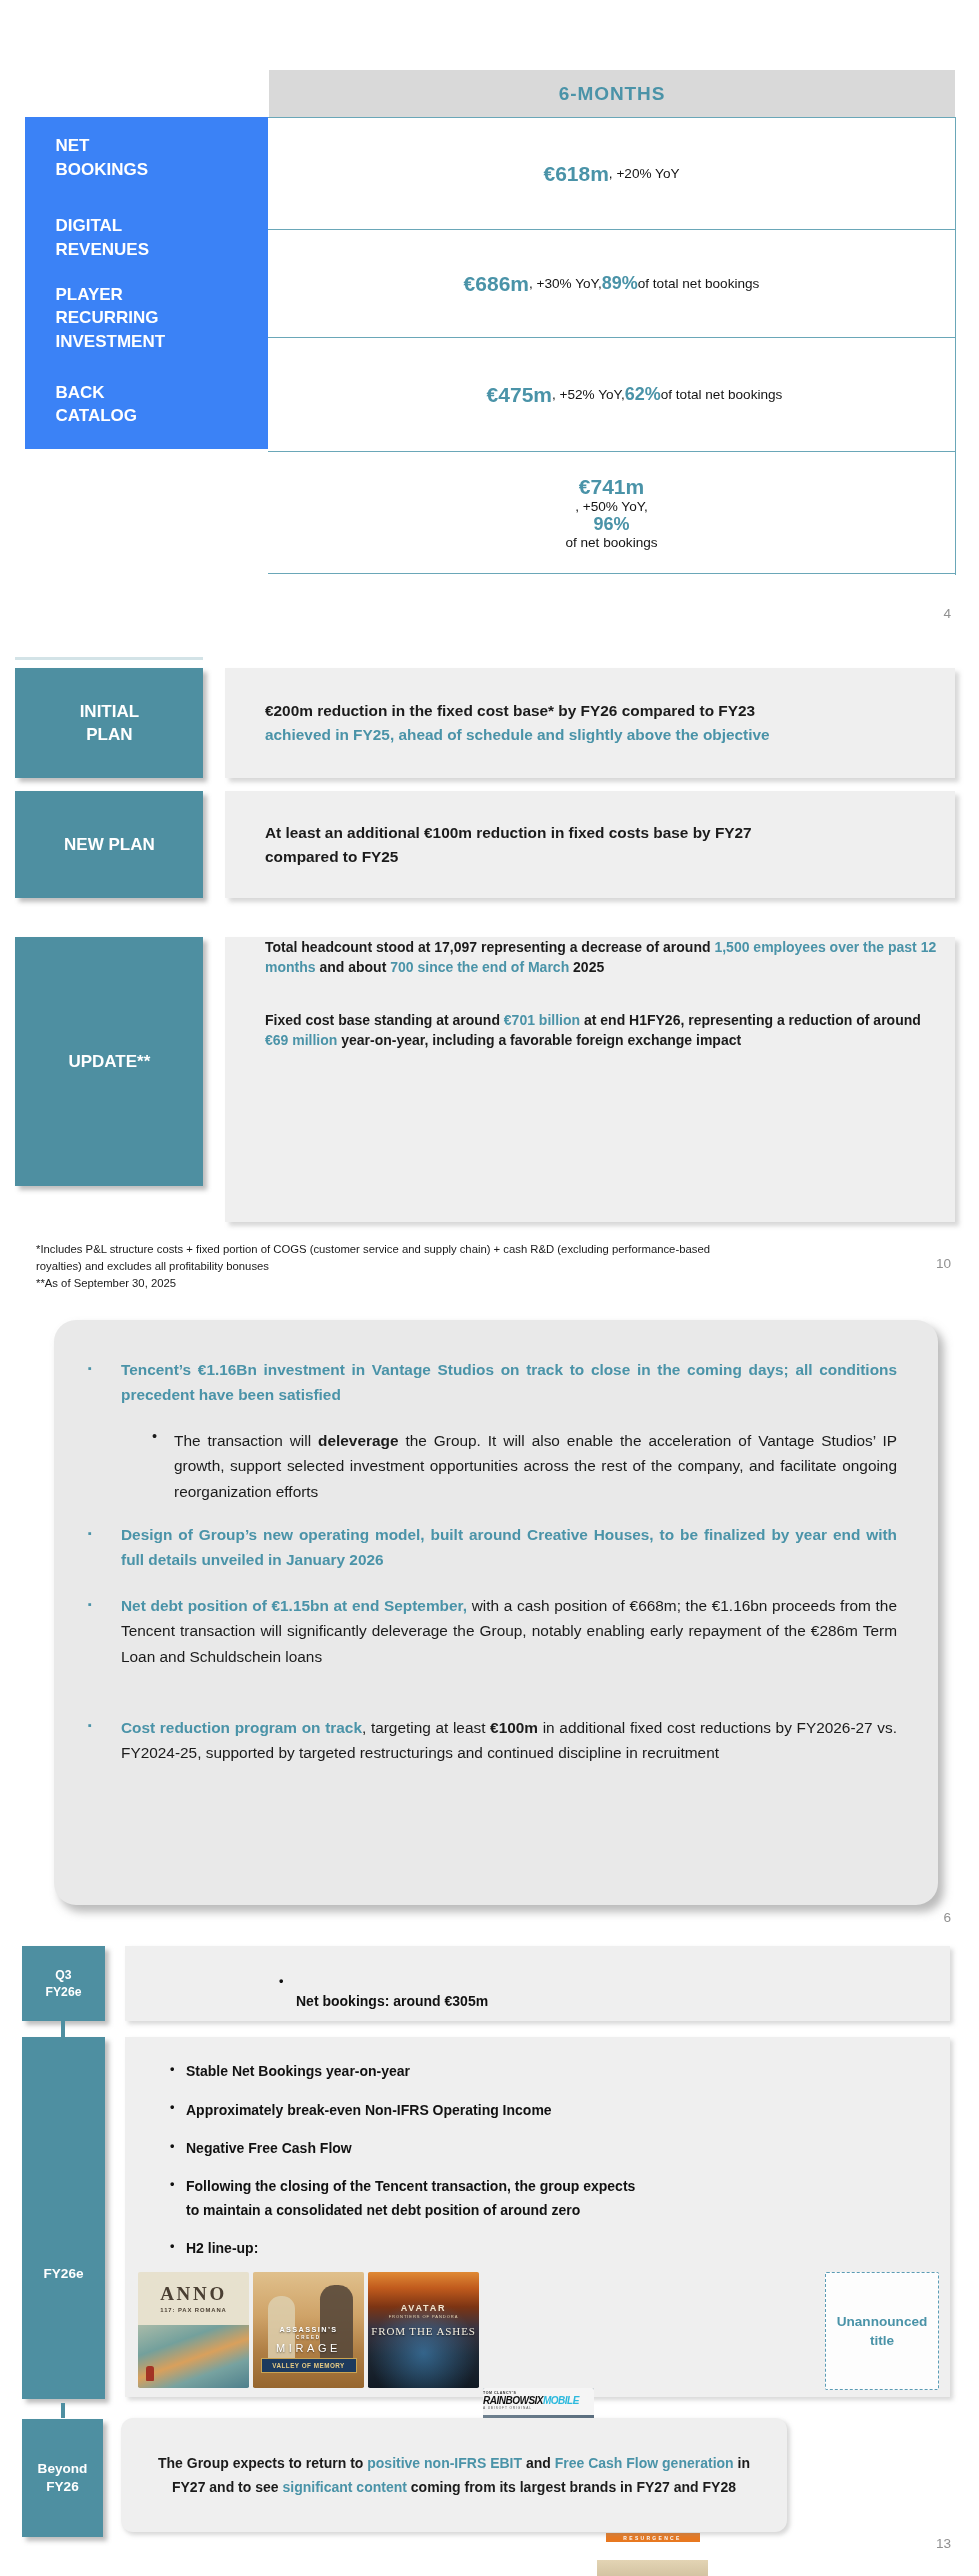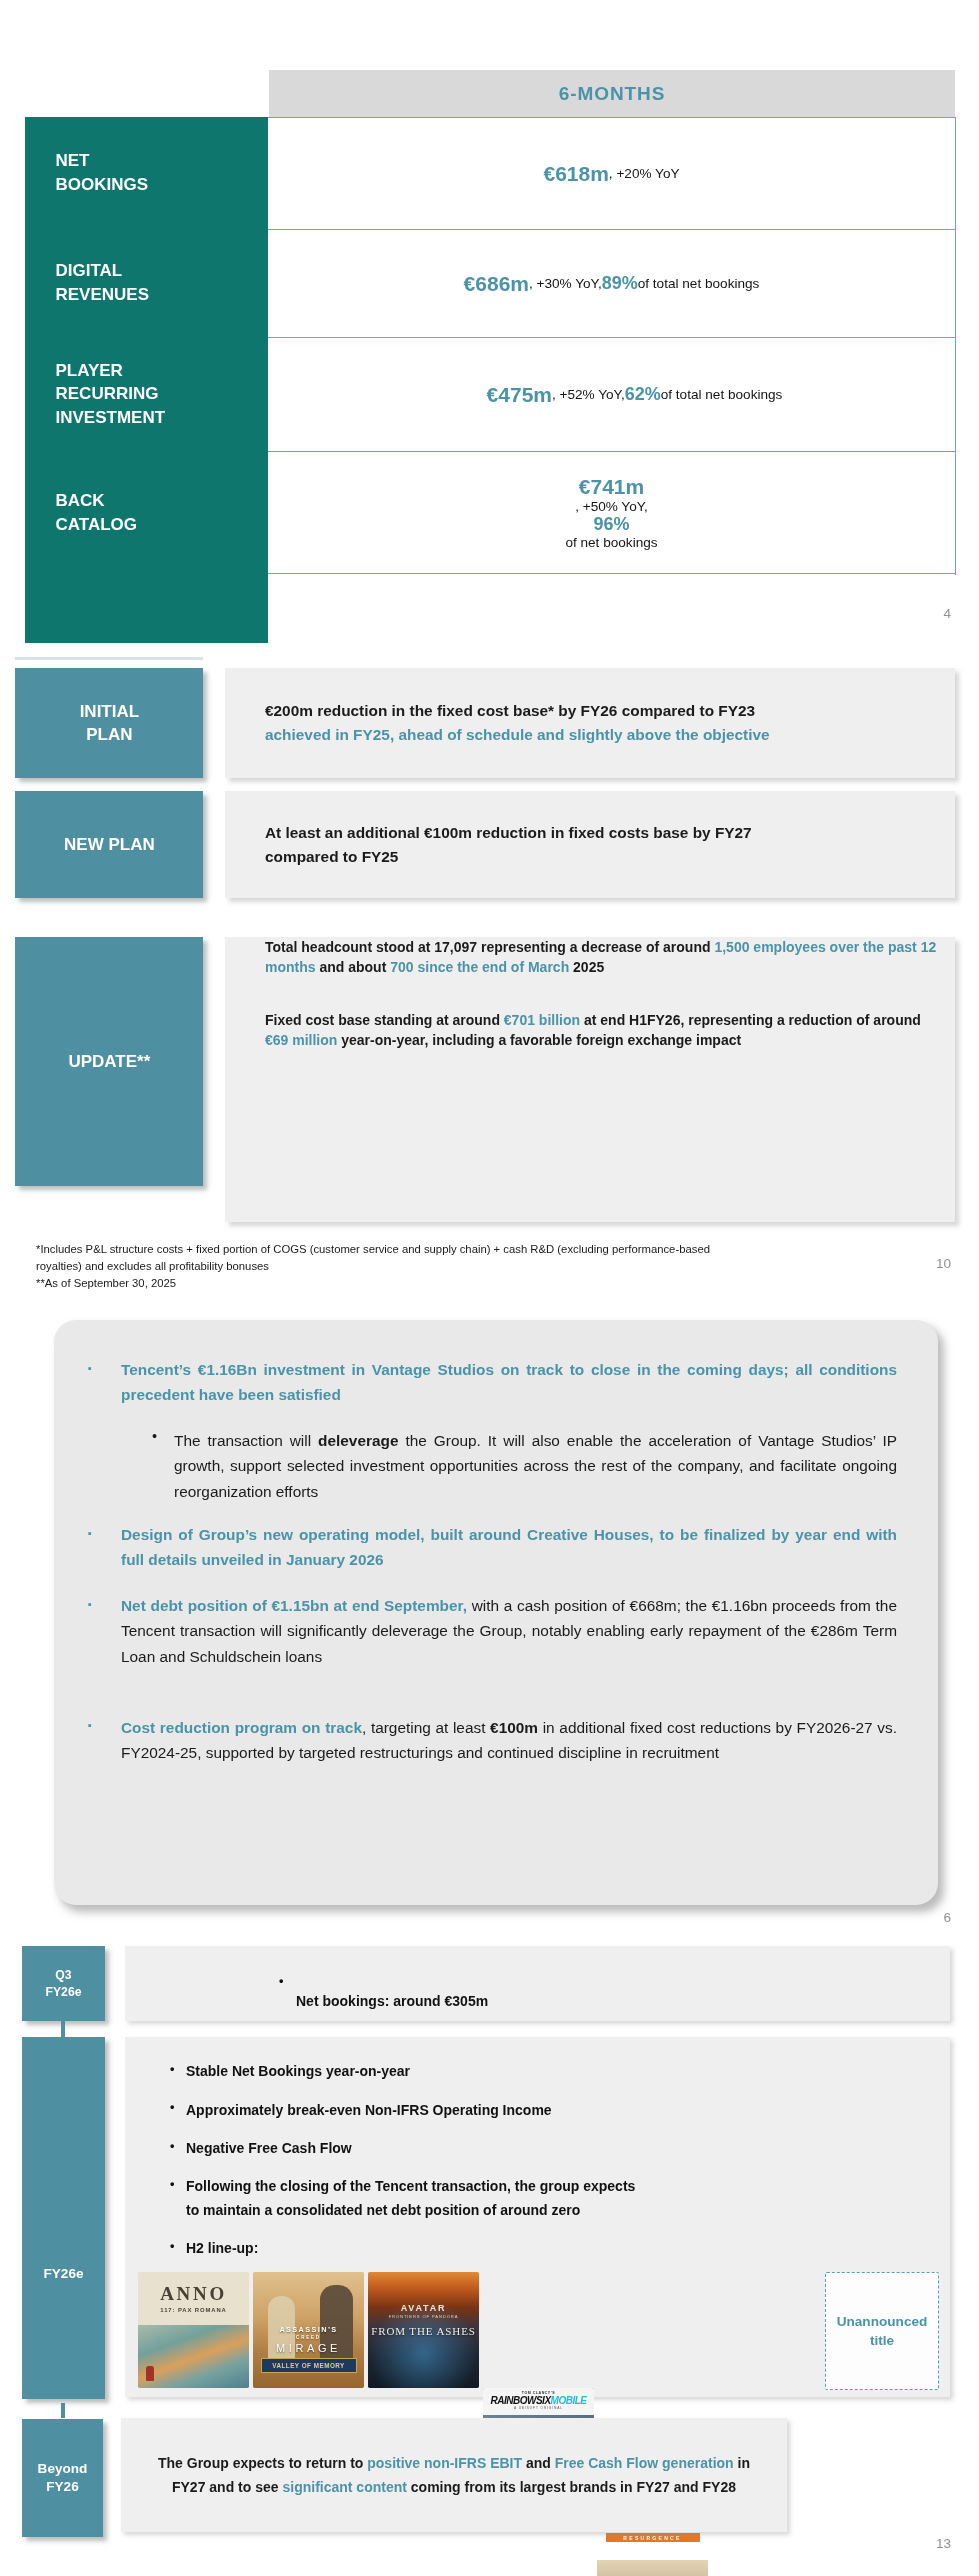--- a/index.html
+++ b/index.html
@@ -11,21 +11,21 @@
 
   
   .sp-tl{color:#4a93a8;font-weight:700;}
   .sp-bk{color:#1b1b1b;font-weight:400;}
   .sp-bkb{color:#1b1b1b;font-weight:700;}
 
   
   .s1-header{left:269px;top:70px;width:686px;height:47px;background:#d9d9d9;
              display:flex;align-items:center;justify-content:center;
              color:#4a93a8;font-size:19px;font-weight:700;letter-spacing:0.9px;}
-  .s1-labels{left:24.5px;top:117px;width:243px;height:526px;background:#0f766e;display:flex;flex-direction:column;}
+  .s1-labels{left:24.5px;top:117px;width:243px;height:332px;background:#3b82f6;display:flex;flex-direction:column;}
   .s1-label{display:flex;align-items:center;padding-left:31px;color:#ffffff;
             font-weight:700;font-size:17px;line-height:23.6px;}
   .s1-values{left:268px;top:117px;width:688px;height:458px;background:#ffffff;
              display:flex;flex-direction:column;border-right:1.8px solid #6aa7b8;box-sizing:border-box;}
   .s1-cell{display:flex;align-items:center;justify-content:center;border-top:1.8px solid #6aa7b8;box-sizing:border-box;text-align:center;}
   .s1-cell:last-child{border-bottom:1.8px solid #6aa7b8;flex-direction:column;}
   .v-big{color:#4a93a8;font-weight:700;font-size:21px;}
   .v-mid{color:#4a93a8;font-weight:700;font-size:18px;}
   .v-sm{color:#141414;font-weight:400;font-size:13.6px;}
 
@@ -73,21 +73,21 @@
   .t-mirage .l3{font-size:11px;font-weight:400;letter-spacing:3.6px;margin-top:1.8px;text-shadow:0 0.9px 1.8px rgba(0,0,0,.5);}
   .t-mirage .banner{margin:4.5px auto 0;width:96px;background:#1c3a5e;border:0.9px solid #caa452;color:#e8cc84;
                     font-size:6.3px;font-weight:700;letter-spacing:0.5px;padding:2.7px 0;}
   .t-avatar{background:linear-gradient(180deg,#e08a35 0%,#c05a1d 14%,#7c3413 30%,#3a3440 48%,#1d2733 72%,#111a24 100%);position:relative;}
   .t-avatar .glow{position:absolute;inset:0;background:radial-gradient(circle at 50% 70%,rgba(70,150,210,.55) 0%,rgba(70,150,210,0) 55%);}
   .t-avatar .txt{position:absolute;left:0;right:0;top:31px;text-align:center;}
   .t-avatar .l1{font-size:9px;font-weight:700;color:#f2e8d2;letter-spacing:1.8px;}
   .t-avatar .l2{font-size:4.1px;color:#e5d5b5;letter-spacing:0.9px;margin-top:0.9px;}
   .t-avatar .l3{font-family:"Liberation Serif","DejaVu Serif",serif;font-size:11px;color:#f5efe0;letter-spacing:0.9px;margin-top:6.3px;text-shadow:0 0.9px 1.8px rgba(0,0,0,.6);}
   .t-r6m{background:linear-gradient(160deg,#7d8f9d 0%,#55697a 50%,#3e4f5f 100%);position:relative;}
-  .t-r6m .band{position:absolute;top:0;left:0;right:0;height:27px;background:#f5f5f5;text-align:center;padding-top:2.7px;}
+  .t-r6m .band{position:absolute;top:0;left:0;right:0;height:27px;background:#f5f5f5;text-align:left;padding-top:2.7px;}
   .t-r6m .tc{font-size:3.6px;color:#333;font-weight:700;letter-spacing:0.5px;}
   .t-r6m .logo{font-size:10px;font-weight:700;font-style:italic;color:#101010;letter-spacing:-0.5px;}
   .t-r6m .logo .mob{color:#2bb9dd;}
   .t-r6m .orig{font-size:3.2px;color:#555;letter-spacing:0.9px;}
   .t-r6m .six{position:absolute;top:31px;left:0;right:0;text-align:center;font-size:51px;font-weight:700;color:#ffffff;
               line-height:80px;text-shadow:0 1.8px 3.6px rgba(0,0,0,.45);}
   .t-r6m .wl,.t-r6m .wr{position:absolute;top:71px;width:23.6px;height:31px;background:#35c8e8;}
   .t-r6m .wl{left:12.7px;clip-path:polygon(0 0,100% 30%,60% 100%);}
   .t-r6m .wr{right:12.7px;clip-path:polygon(100% 0,0 30%,40% 100%);}
   .t-div{background:#ffffff;position:relative;}
@@ -272,20 +272,20 @@
     </div>
   </div>
 
   <div class="tile t-unk pre" style="left:825px;width:112px;">Unannounced
 title</div>
 
   <div class="connector" style="top:2403px;height:14.5px;"></div>
 
   <div class="abs teal-box pre" style="left:22px;top:2419px;width:81px;height:118px;font-size:13.6px;line-height:18px;">Beyond
 FY26</div>
-  <div class="abs gray-box s4-gray" style="left:121px;top:2418px;width:666px;height:114px;padding:0 20px;text-align:center;font-size:14px;line-height:24.5px;">
+  <div class="abs gray-box s4-gray" style="left:121px;top:2418px;width:666px;height:114px;padding:0 20px;text-align:center;font-size:14px;line-height:24.5px;border-radius:12px;">
     <div><span class="sp-bkb">The Group expects to return to </span><span class="sp-tl">positive non-IFRS EBIT</span><span class="sp-bkb"> and </span><span class="sp-tl">Free Cash Flow generation</span><span class="sp-bkb"> in FY27 and to see </span><span class="sp-tl">significant content</span><span class="sp-bkb"> coming from its largest brands in FY27 and FY28</span></div>
   </div>
 
   <div class="pagenum" style="top:2536px;">13</div>
 
 </div>
 
 
 </body></html>

